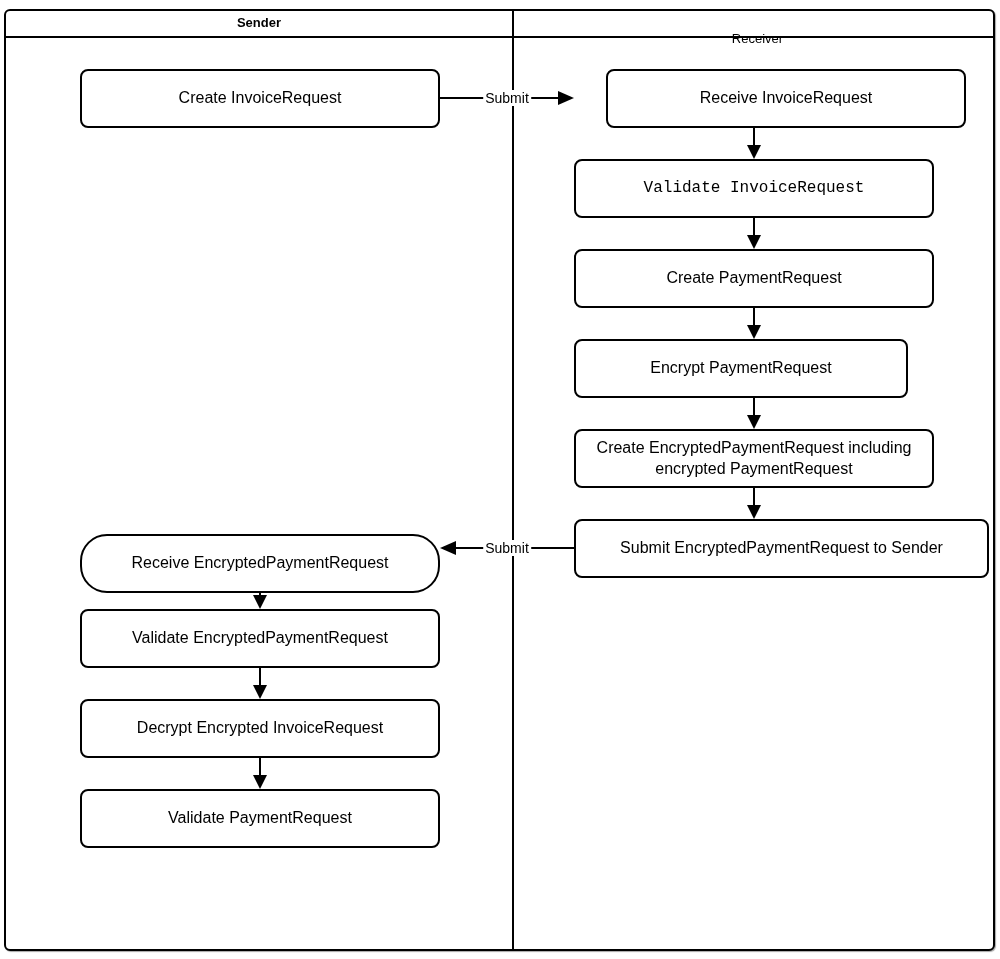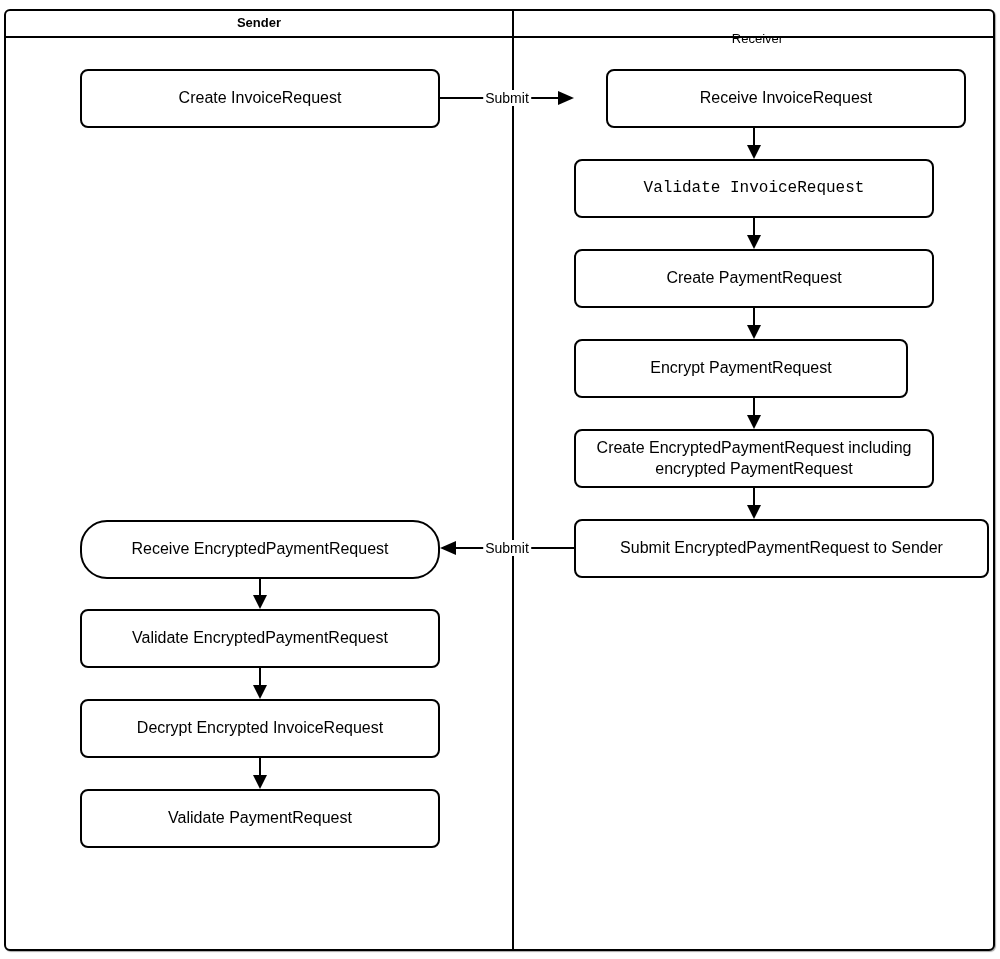--- a/index.html
+++ b/index.html
@@ -100,21 +100,21 @@
       </div>
       <div class="node" style="left: 574px; top: 339px; width: 334px; height: 59px;">
         <span>Encrypt PaymentRequest</span>
       </div>
       <div class="node" style="left: 574px; top: 429px; width: 360px; height: 59px;">
         <span>Create EncryptedPaymentRequest including encrypted PaymentRequest</span>
       </div>
       <div class="node" style="left: 574px; top: 519px; width: 415px; height: 59px;">
         <span>Submit EncryptedPaymentRequest to Sender</span>
       </div>
-      <div class="node" style="left: 80px; top: 520px; width: 360px; height: 59px; border-radius: 27px;">
+      <div class="node" style="left: 80px; top: 534px; width: 360px; height: 59px; border-radius: 27px;">
         <span>Receive EncryptedPaymentRequest</span>
       </div>
       <div class="node" style="left: 80px; top: 609px; width: 360px; height: 59px;">
         <span>Validate EncryptedPaymentRequest</span>
       </div>
       <div class="node" style="left: 80px; top: 699px; width: 360px; height: 59px;">
         <span>Decrypt Encrypted InvoiceRequest</span>
       </div>
       <div class="node" style="left: 80px; top: 789px; width: 360px; height: 59px;">
         <span>Validate PaymentRequest</span>

